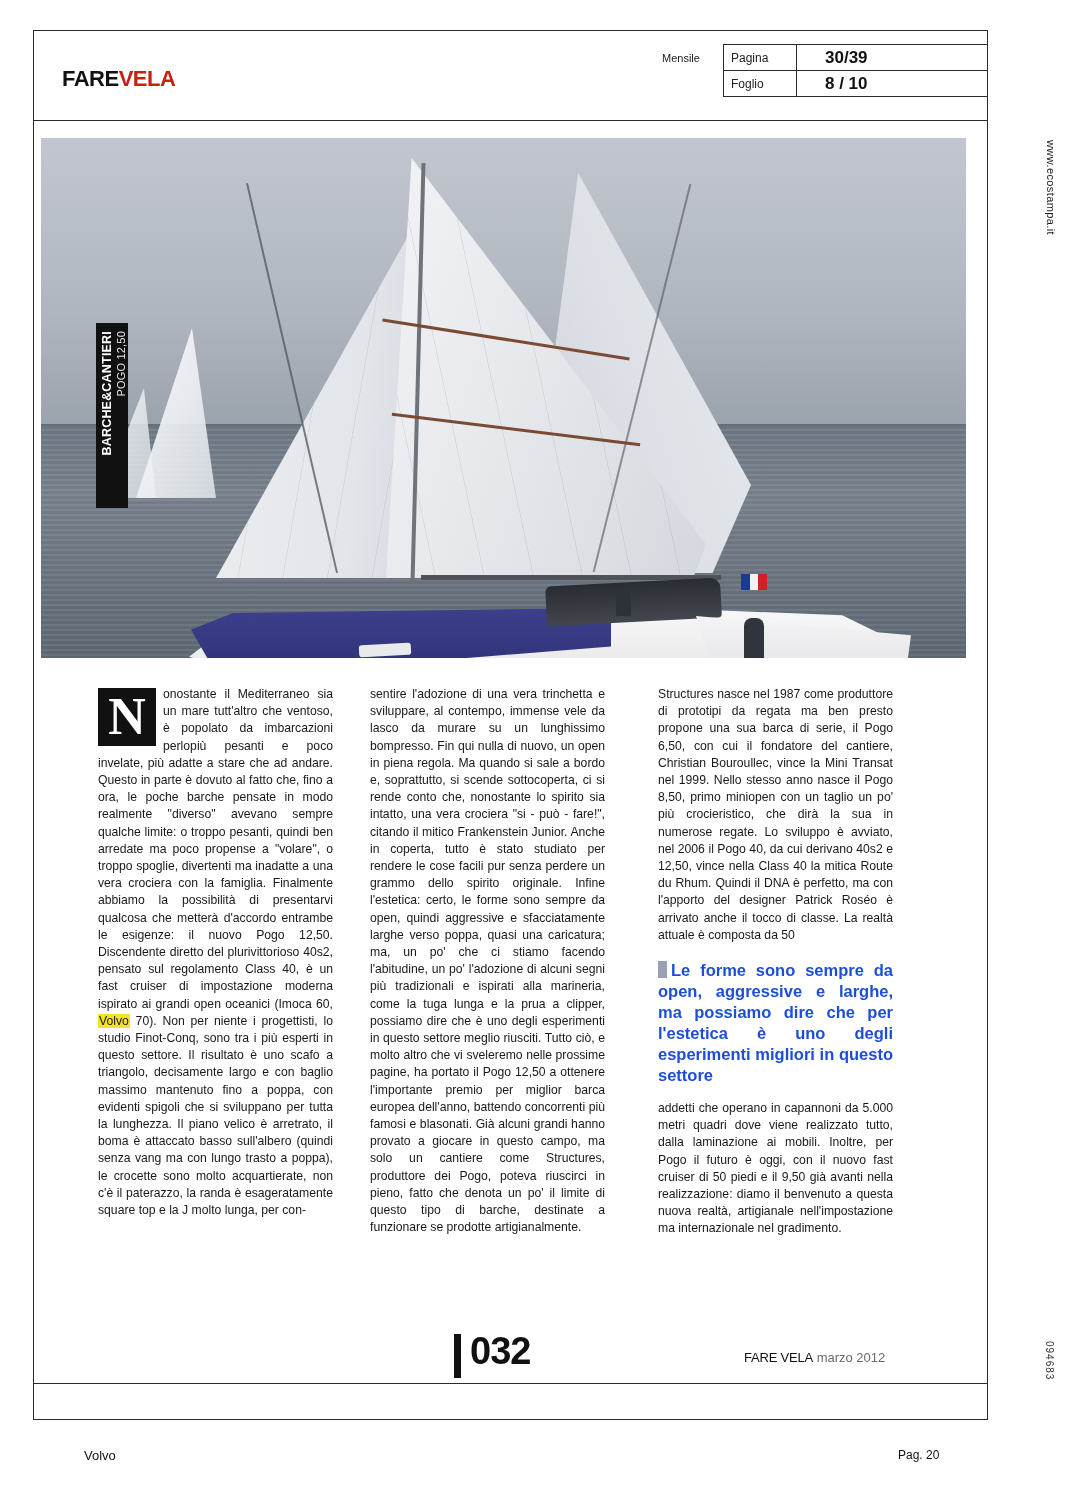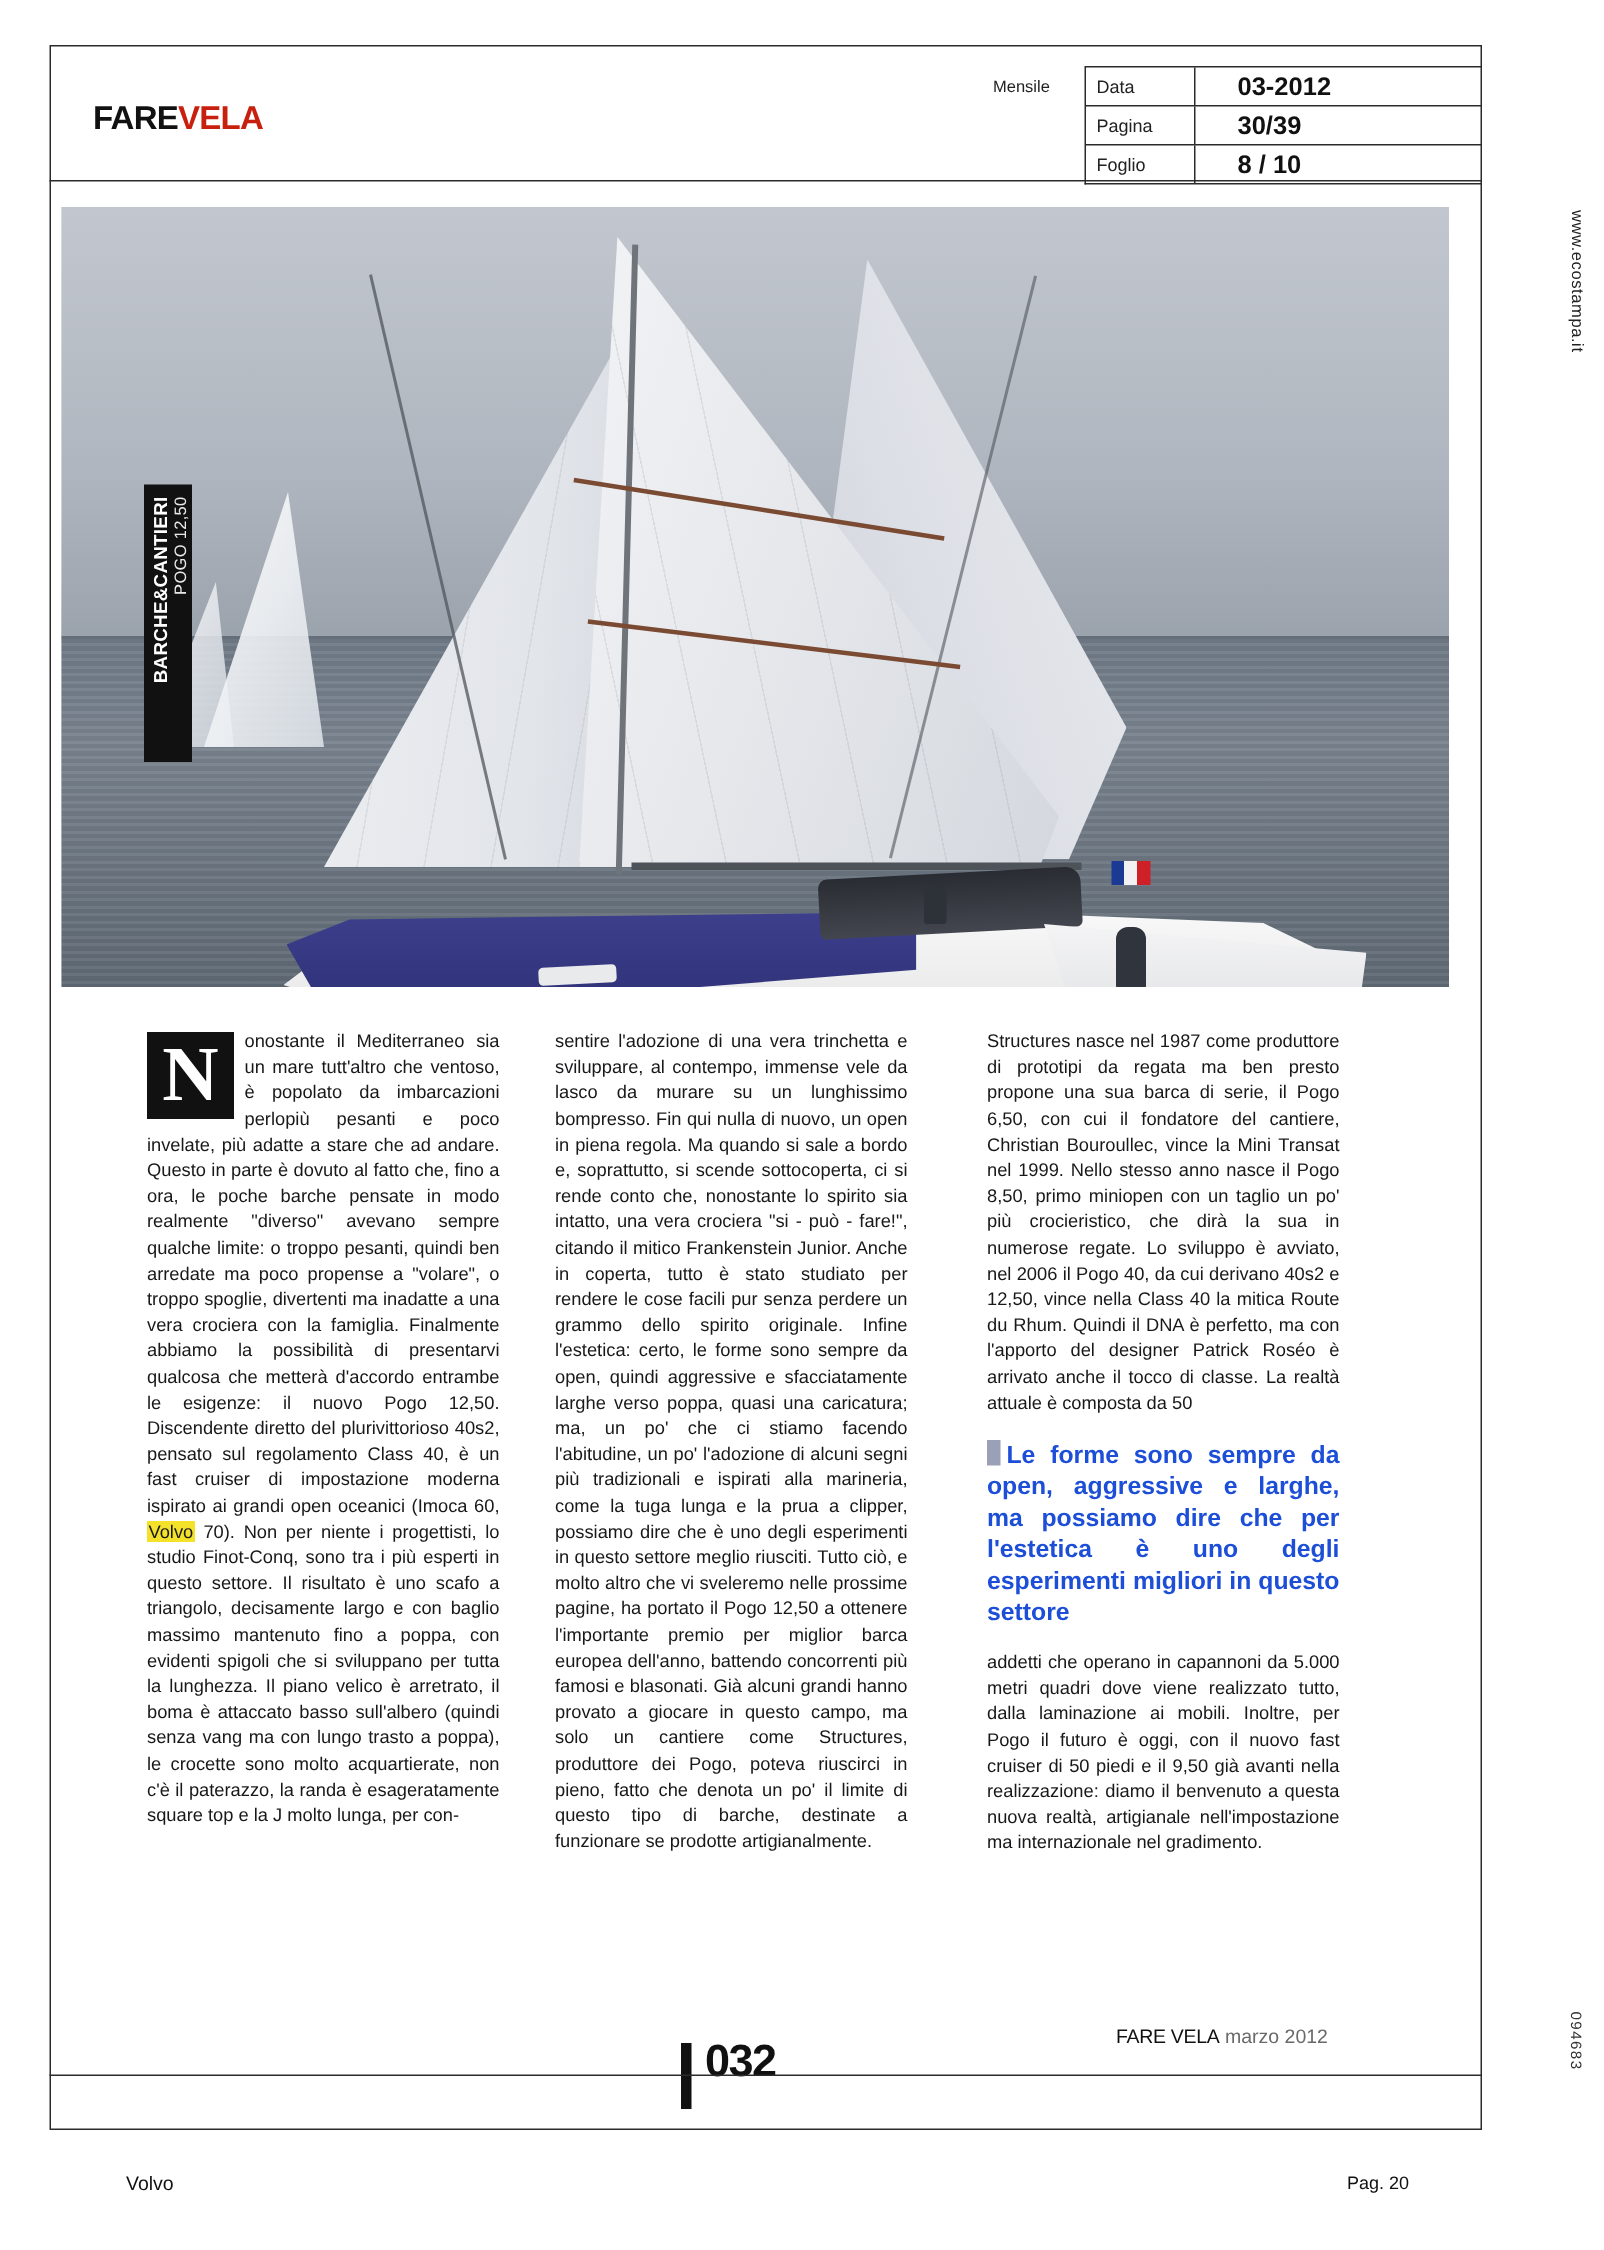--- a/index.html
+++ b/index.html
@@ -104,21 +104,21 @@
 
   .dropcap{float:left;width:58px;height:58px;background:#111;color:#fff;
      font-size:52px;font-weight:bold;line-height:58px;text-align:center;margin:2px 7px 0 0;font-family:"Liberation Serif",serif;}
 
   .highlight{background:#f4e12a;padding:0 1px;}
 
   .pullquote{margin:16px 0 14px 0;font-size:16.5px;line-height:21px;font-weight:bold;color:#1d4ed8;}
   .pullquote .bar{display:inline-block;width:9px;height:17px;background:#9aa0b5;margin-right:4px;vertical-align:-2px;}
 
   
-  .pagenum{position:absolute;left:470px;top:1330px;font-size:30px;font-weight:bold;letter-spacing:-1px;color:#111;margin-top:28px;}
+  .pagenum{position:absolute;left:470px;top:1330px;font-size:38px;font-weight:bold;letter-spacing:-1px;color:#111;}
   .pagenum .bar{position:absolute;left:-16px;top:4px;width:7px;height:44px;background:#111;}
   .footer-right{position:absolute;left:744px;top:1350px;font-size:13px;}
   .footer-right .fr{font-weight:normal;letter-spacing:-0.2px;}
   .footer-right .dt{color:#6a6a6a;}
 
   .footer-rule{position:absolute;left:33px;top:1383px;width:955px;height:1px;background:#2b2b2b;}
   .ritaglio{position:absolute;left:0;top:1393px;width:1069px;text-align:center;
      font-family:"Liberation Mono",monospace;font-size:12.5px;letter-spacing:1.2px;color:#1a1a1a;}
 
   .bottom-left{position:absolute;left:84px;top:1448px;font-size:13px;color:#111;}
@@ -131,25 +131,20 @@
 
   <div class="clip-frame"></div>
 
   <div class="masthead">
     <span class="fare">FARE</span><span class="vela">VELA</span>
   </div>
 
   <div class="mensile">Mensile</div>
 
   <div class="metabox">
-    <div class="metarow">
-      <div class="lbl">Data</div>
-      <div class="sep"></div>
-      <div class="val">03-2012</div>
-    </div>
     <div class="metarow">
       <div class="lbl">Pagina</div>
       <div class="sep"></div>
       <div class="val">30/39</div>
     </div>
     <div class="metarow">
       <div class="lbl">Foglio</div>
       <div class="sep"></div>
       <div class="val">8 / 10</div>
     </div>

